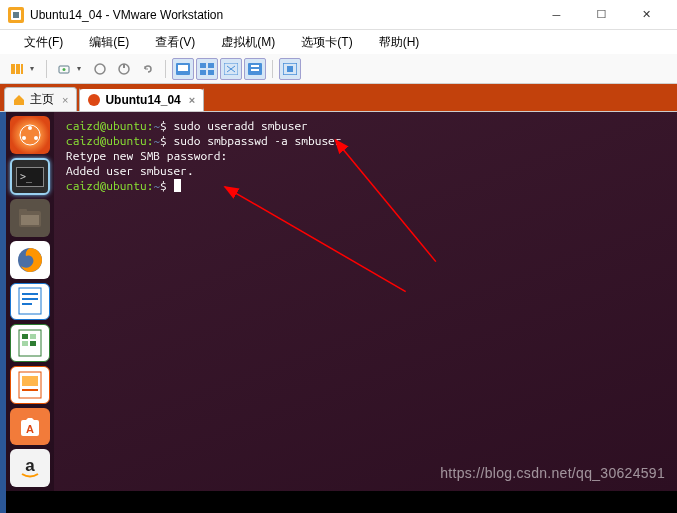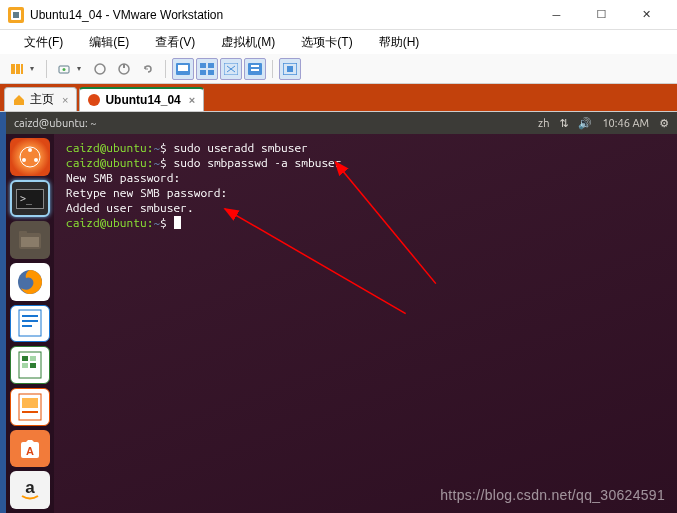--- a/index.html
+++ b/index.html
@@ -19,21 +19,21 @@
   
   .toolbar { height: 30px; display: flex; align-items: center; padding: 0 6px; gap: 2px; border-bottom: 1px solid #d0d0d0; background: #f9f9f9; }
   .toolbar .tb-btn { width: 22px; height: 22px; border: 1px solid transparent; border-radius: 2px; display: flex; align-items: center; justify-content: center; font-size: 11px; }
   .toolbar .tb-sep { width: 1px; height: 18px; background: #ccc; margin: 0 4px; }
   .toolbar .tb-btn.active { border-color: #a0a0d0; background: #d6e6f6; }
   .toolbar .dd { width: 10px; font-size: 8px; color: #555; }
   
   
   .tabs-row { height: 28px; display: flex; align-items: flex-end; padding: 0 4px; background: #c2410c; border-bottom: 1px solid #ccc; }
   .tab { height: 24px; padding: 0 8px; margin-right: 2px; border: 1px solid #b8b8b8; border-bottom: none; border-radius: 4px 4px 0 0; display: flex; align-items: center; gap: 5px; font-size: 12px; background: #f6f6f6; cursor: default; }
-  .tab.active { background: #fff; font-weight: bold; border-top: 2px solid #15803d; }
+  .tab.active { background: #fff; font-weight: bold; border-top: 2px solid #c2410c; }
   .tab .home-ic { width: 12px; height: 12px; }
   .tab .ub-ic { width: 12px; height: 12px; border-radius: 50%; background: #dd4814; display:inline-block; }
   .tab .close-x { color: #888; font-size: 11px; margin-left: 3px; }
   
   
   .vm-area { position: relative; height: calc(513px - 30px - 24px - 30px - 28px); background: #fff; display: flex; }
   .vm-pad-left { width: 6px; background: #2b5797; }
   .vm-screen { flex: 1; position: relative; background: #000; overflow: hidden; }
   
   
@@ -181,33 +181,20 @@
     <span class="ub-ic"></span>
     <span>Ubuntu14_04</span>
     <span class="close-x">×</span>
   </div>
 </div>
 
 <div class="vm-area">
   <div class="vm-pad-left"></div>
   <div class="vm-screen">
 
-    <div class="ub-panel">
-      <div class="left">
-        <span class="win-title">caizd@ubuntu: ~</span>
-      </div>
-      <div class="spacer"></div>
-      <div class="right">
-        <span class="ind">zh</span>
-        <span class="ind">⇅</span>
-        <span class="ind">🔊</span>
-        <span class="ind">10:46 AM</span>
-        <span class="ind">⚙</span>
-      </div>
-    </div>
 
     <div class="ub-desk">
       <div class="launcher">
         <div class="launch-item ubuntu">
           <svg width="24" height="24" viewBox="0 0 24 24">
               <circle cx="12" cy="12" r="10" fill="none" stroke="#fff" stroke-width="1"></circle>
               <circle cx="12" cy="5" r="2" fill="#fff"></circle>
               <circle cx="18" cy="15" r="2" fill="#fff"></circle>
               <circle cx="6" cy="15" r="2" fill="#fff"></circle>
             </svg>
@@ -263,21 +250,20 @@
           <svg width="28" height="28" viewBox="0 0 28 28">
               <text x="14" y="17" text-anchor="middle" font-size="17" font-weight="bold" fill="#222">a</text>
               <path d="M6 20 Q14 25 22 20" fill="none" stroke="#ff9900" stroke-width="2"></path>
             </svg>
         </div>
       </div>
 
       <div class="term-area">
         <div class="term-line"><span class="prompt-user">caizd@ubuntu</span><span class="prompt-user">:</span><span class="prompt-path">~</span><span>$ </span><span>sudo useradd smbuser</span></div>
         <div class="term-line"><span class="prompt-user">caizd@ubuntu</span><span class="prompt-user">:</span><span class="prompt-path">~</span><span>$ </span><span>sudo smbpasswd -a smbuser</span></div>
-        <div class="term-line">New SMB password:</div>
         <div class="term-line">Retype new SMB password:</div>
         <div class="term-line">Added user smbuser.</div>
         <div class="term-line"><span class="prompt-user">caizd@ubuntu</span><span class="prompt-user">:</span><span class="prompt-path">~</span><span>$ </span><span class="cursor"></span></div>
 
         <svg class="arrows" width="100%" height="100%" viewBox="0 0 620 380" preserveAspectRatio="none">
           <defs>
             <marker id="ah" markerWidth="10" markerHeight="8" refX="9" refY="4" orient="auto">
               <path d="M0 0 L10 4 L0 8 Z" fill="#ff0000"></path>
             </marker>
           </defs>

